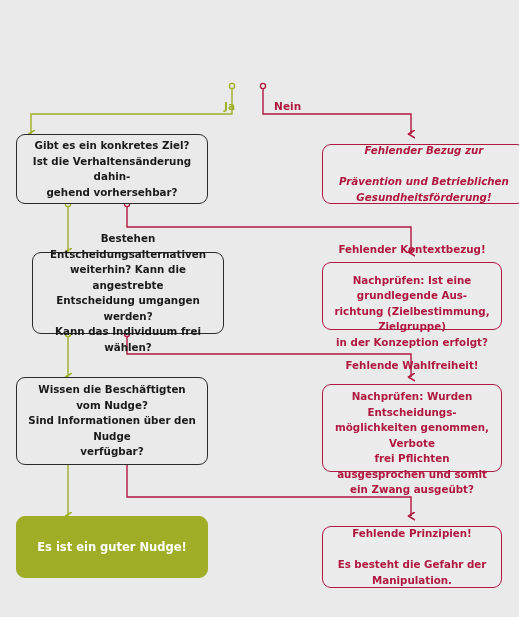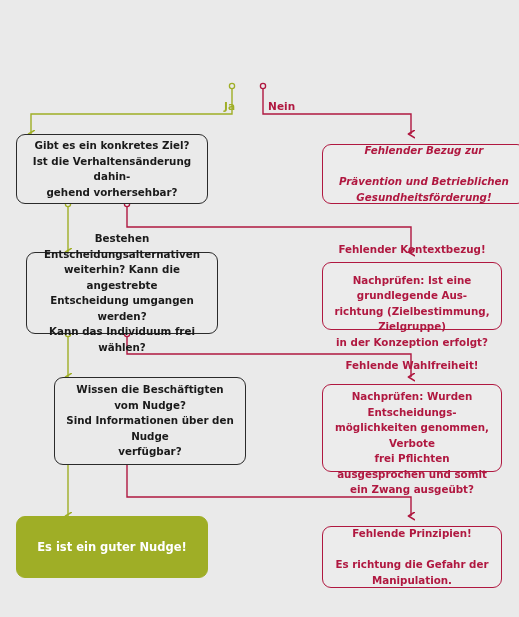--- a/index.html
+++ b/index.html
@@ -121,37 +121,37 @@
 
       <path d="M68,461 L68,516" stroke="#9fae26" stroke-width="1.4" marker-end="url(#arrow-green)"></path>
       <circle cx="68" cy="461" r="2.6" fill="#eaeaea" stroke="#9fae26" stroke-width="1.3"></circle>
 
       <path d="M127,461 L127,497 L411,497 L411,516" stroke="#b01840" stroke-width="1.4" marker-end="url(#arrow-red)"></path>
       <circle cx="127" cy="461" r="2.6" fill="#eaeaea" stroke="#b01840" stroke-width="1.3"></circle>
     </g>
   </svg>
 
   <div class="elabel yes" style="left:224px; top:100px;">Ja</div>
-  <div class="elabel no" style="left:268px; top:100px;">Nein</div>
+  <div class="elabel no" style="left:274px; top:100px;">Nein</div>
 
 
   <div class="node q" style="left:16px; top:134px; width:192px; height:70px;">
     <span class="txt">Gibt es ein konkretes Ziel?
 Ist die Verhaltensänderung dahin-
 gehend vorhersehbar?</span>
   </div>
 
-  <div class="node q" style="left:26px; top:252px; width:192px; height:82px;">
+  <div class="node q" style="left:32px; top:252px; width:192px; height:82px;">
     <span class="txt">Bestehen Entscheidungsalternativen
 weiterhin? Kann die angestrebte
 Entscheidung umgangen werden?
 Kann das Individuum frei wählen?</span>
   </div>
 
-  <div class="node q" style="left:16px; top:377px; width:192px; height:88px;margin-left:38px;">
+  <div class="node q" style="left:16px; top:377px; width:192px; height:88px;">
     <span class="txt">Wissen die Beschäftigten vom Nudge?
 Sind Informationen über den Nudge
 verfügbar?</span>
   </div>
 
   <div class="node good" style="left:16px; top:516px; width:192px; height:62px;">
     <span class="txt">Es ist ein guter Nudge!</span>
   </div>
 
   <div class="node err" style="left:322px; top:144px; width:204px; height:60px;font-style:italic;">
@@ -177,18 +177,18 @@
       <span class="bd">Nachprüfen: Wurden Entscheidungs-
 möglichkeiten genommen, Verbote
 frei Pflichten ausgesprochen und somit
 ein Zwang ausgeübt?</span>
     </span>
   </div>
 
   <div class="node err" style="left:322px; top:526px; width:180px; height:62px;">
     <span class="txt">
       <span class="hd">Fehlende Prinzipien!</span>
-      <span class="bd">Es richtung die Gefahr der
+      <span class="bd">Es besteht die Gefahr der
 Manipulation.</span>
     </span>
   </div>
 
 </div>
 
 </body></html>

